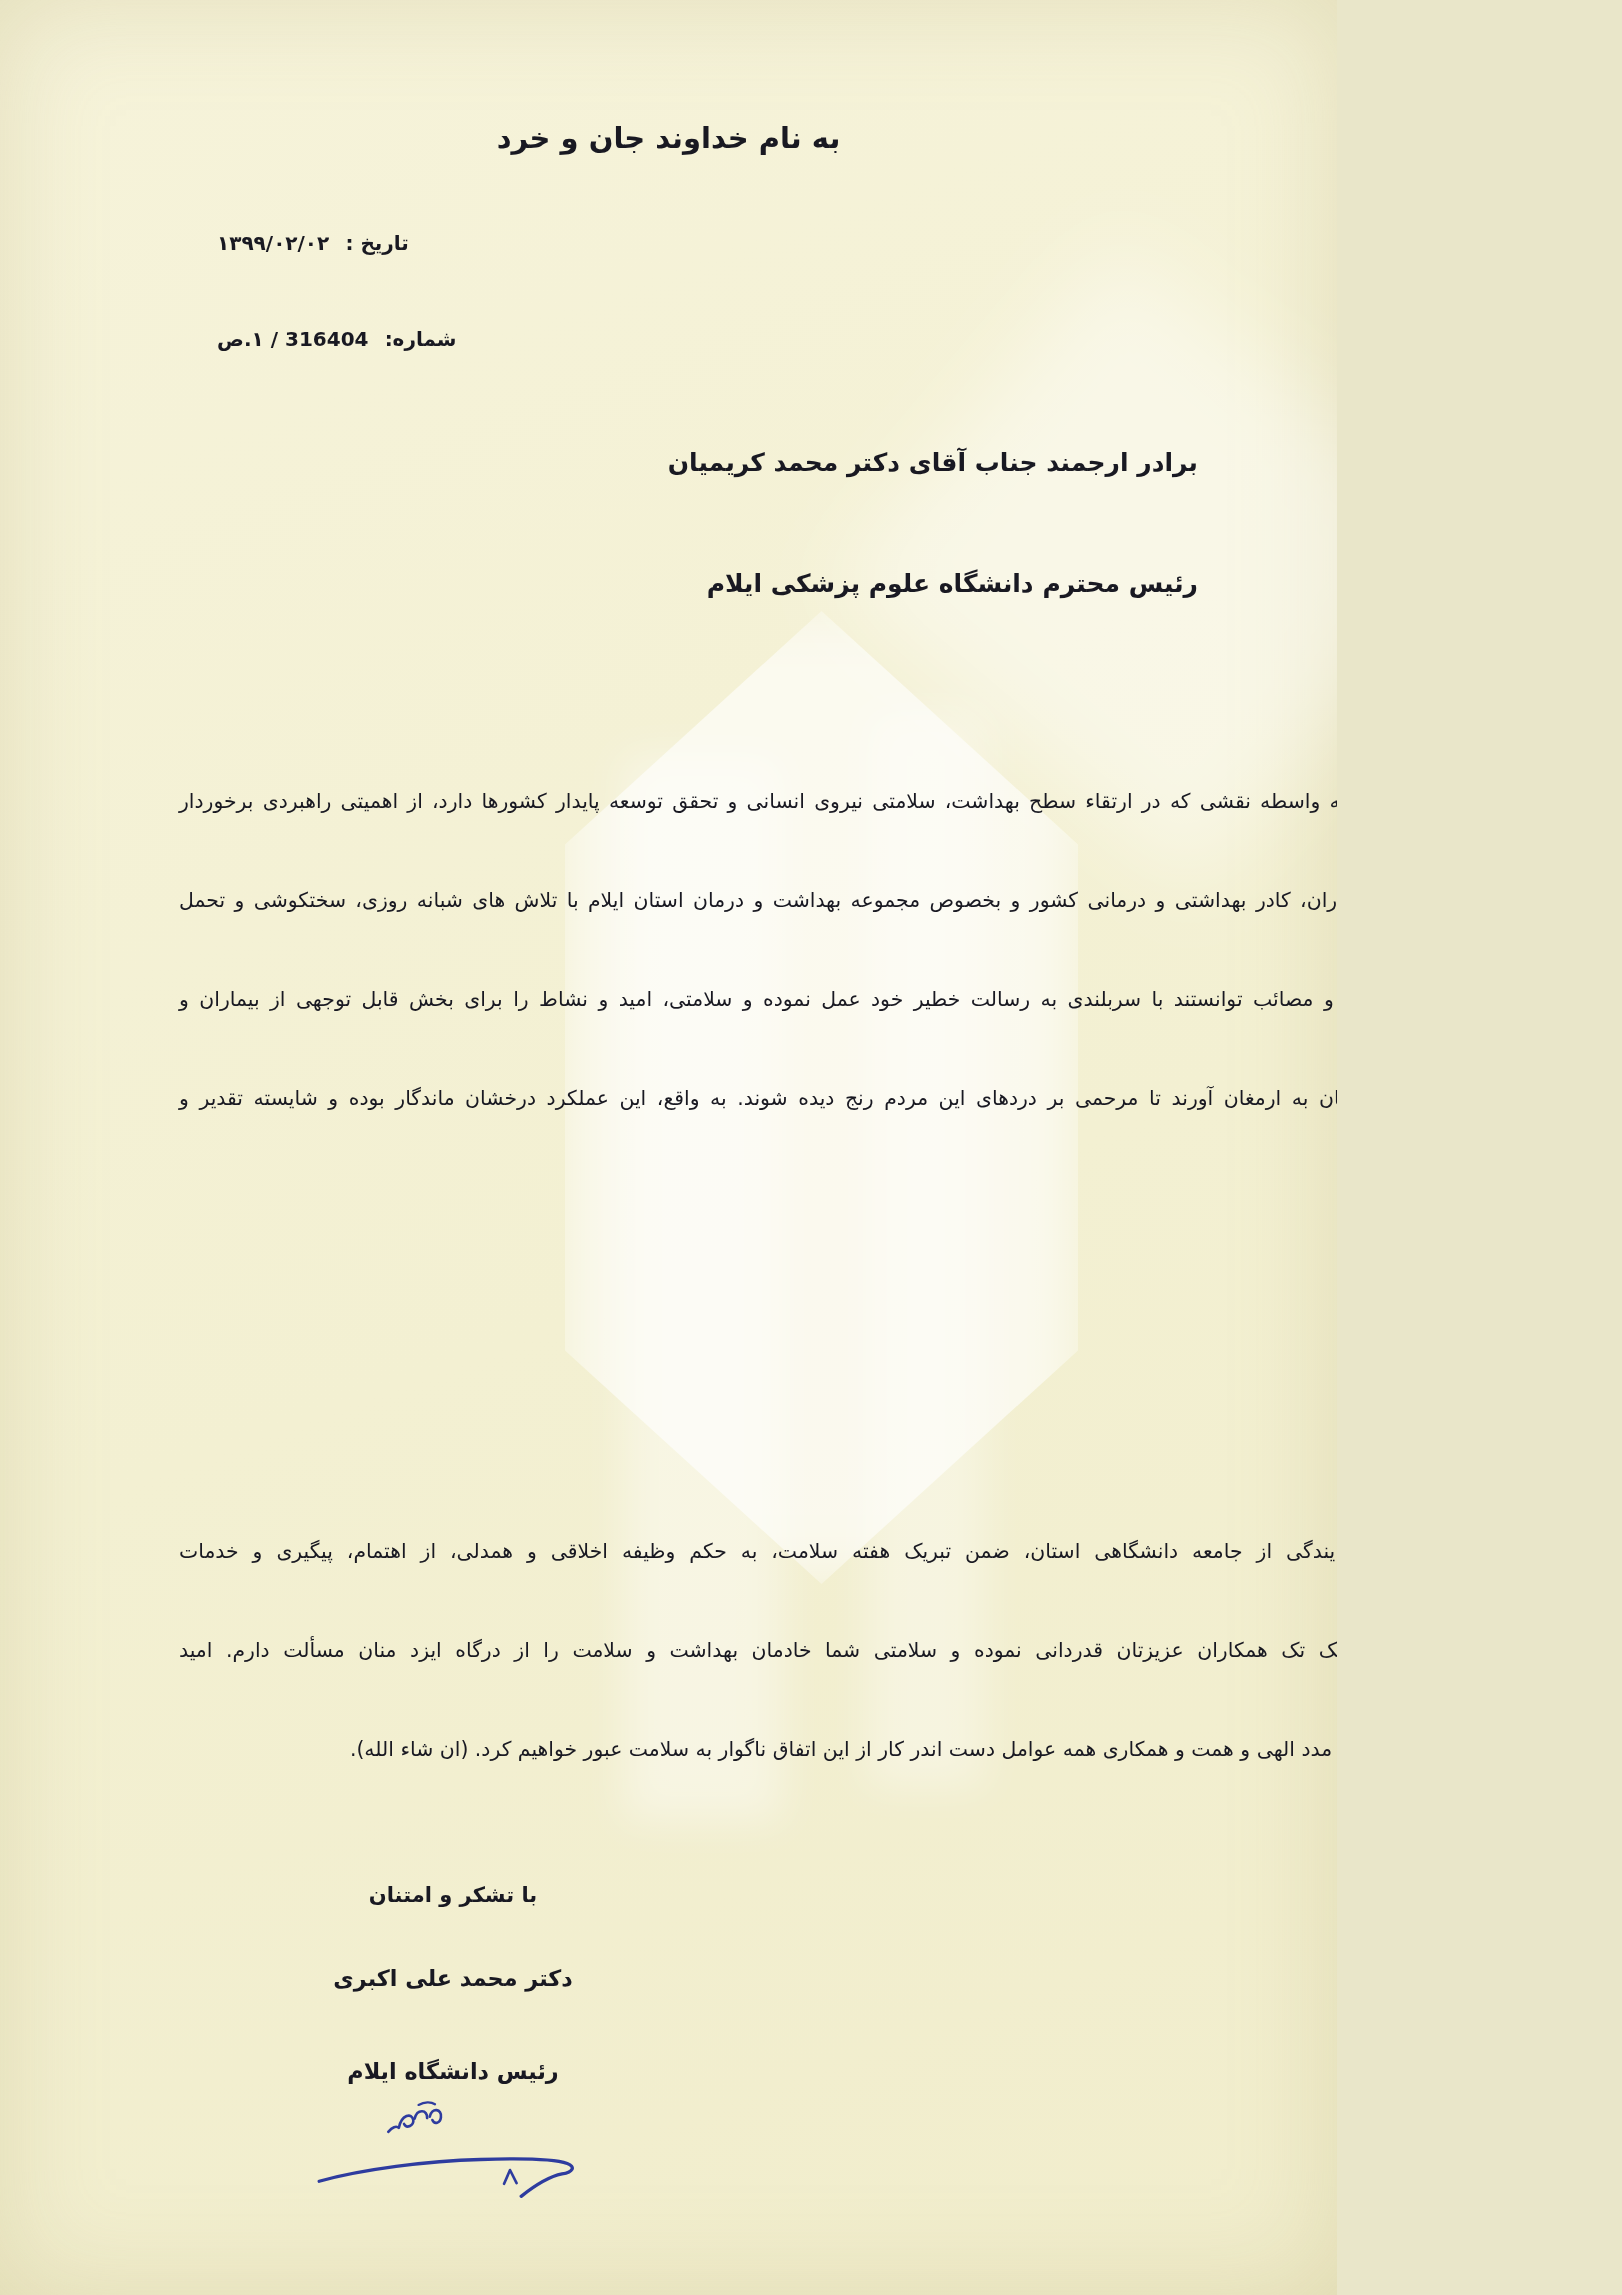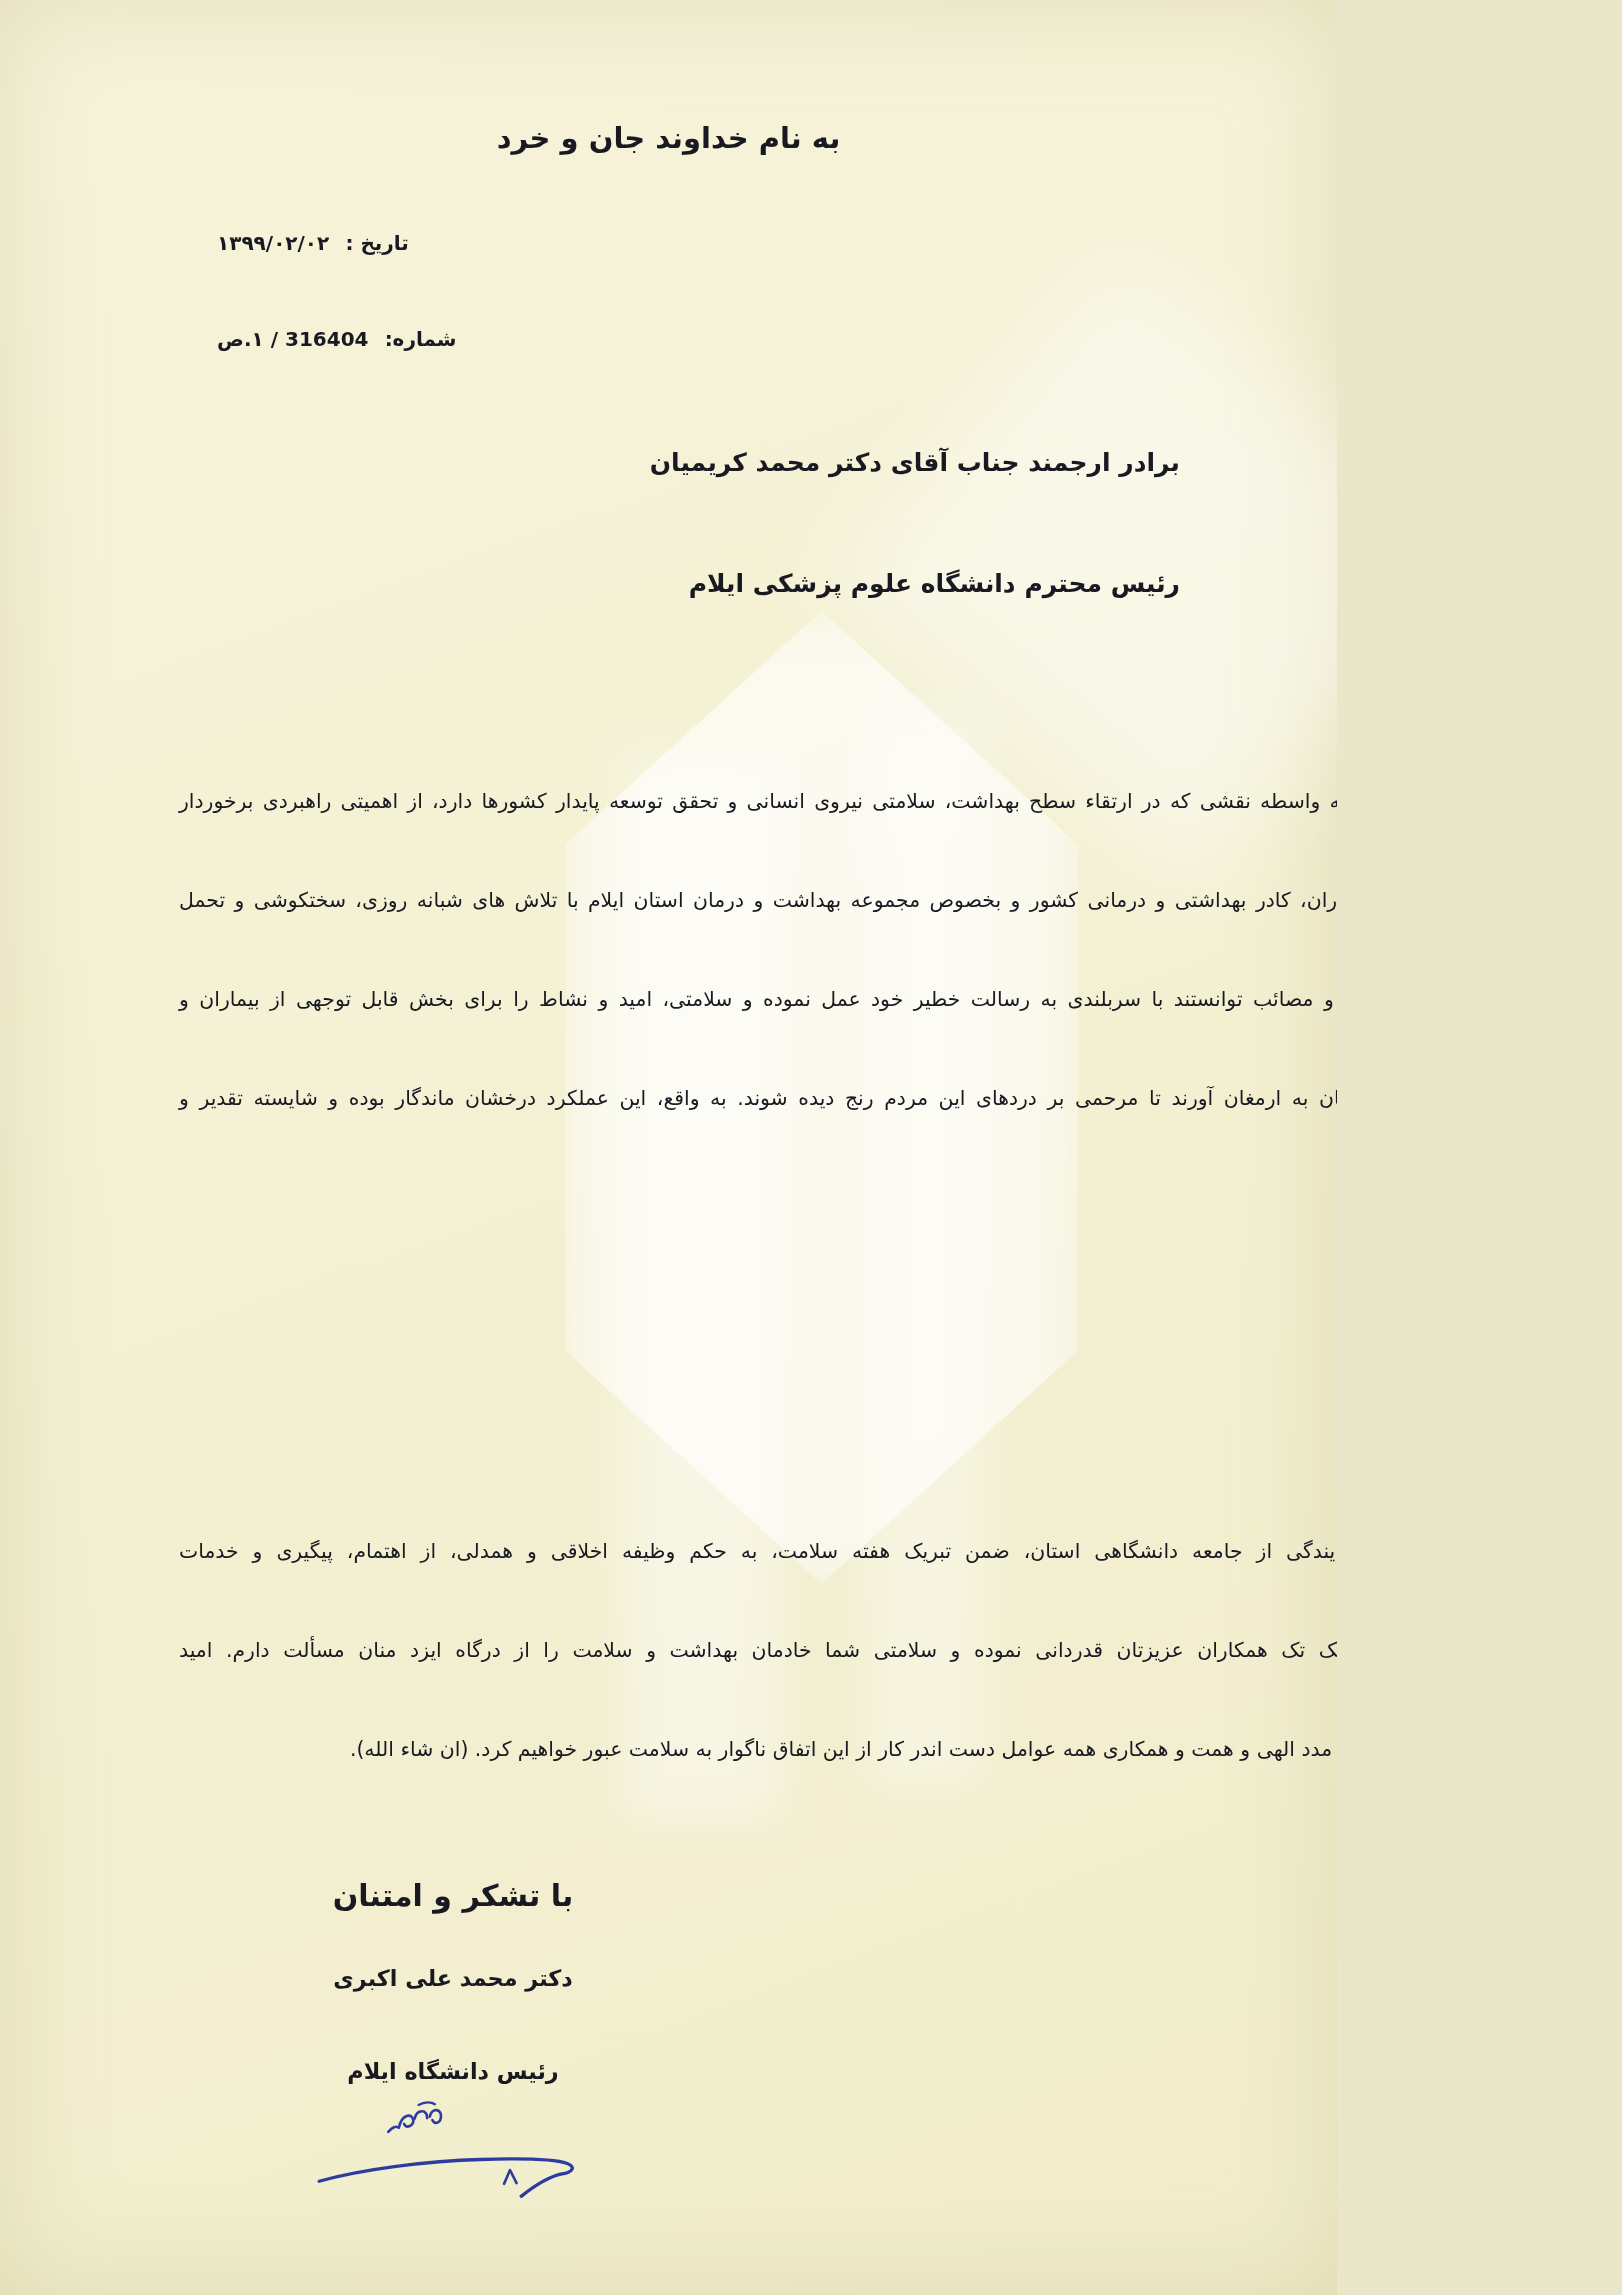--- a/index.html
+++ b/index.html
@@ -36,39 +36,39 @@
   }
   .metaline{
     position:absolute;left:217px;font-size:20px;font-weight:bold;
     direction:rtl;white-space:nowrap;
   }
   .metaline .v{margin-right:9.2px;}
   .date-line{top:231px;}
   .number-line{top:327px;}
 
   .addr{
-    position:absolute;right:157px;left:526px;text-align:right;
+    position:absolute;right:139px;left:526px;text-align:right;
     font-weight:bold;white-space:nowrap;
   }
   .addr1{top:413px;height:99px;line-height:99px;font-size:25px;}
   .addr2{top:534px;height:99px;line-height:99px;font-size:25px;}
   .salut{top:647px;height:99px;line-height:99px;font-size:24px;}
 
   .para{position:absolute;left:179px;width:1287px;font-size:20.4px;}
   .p1{top:752px;}
   .p2{top:1502px;}
   .bline{
     height:99px;line-height:99px;white-space:nowrap;
     text-align:justify;text-align-last:justify;text-justify:inter-word;
     white-space:normal;
   }
   .bline.endline{text-align-last:right;}
 
   .sig{position:absolute;left:302px;width:302px;text-align:center;font-weight:bold;white-space:nowrap;}
-  .sig1{top:1866px;height:59px;line-height:59px;font-size:30px;}
+  .sig1{top:1866px;height:59px;line-height:59px;font-size:21px;}
   .sig2{top:1949px;height:59px;line-height:59px;font-size:22.3px;}
   .sig3{top:2042px;height:59px;line-height:59px;font-size:22.3px;}
   .sig-ink{position:absolute;left:283px;top:2087px;width:329px;height:145px;}
 </style>
 </head>
 <body>
 
 <div class="page">
 
   <div class="wm wm-hex"></div>

